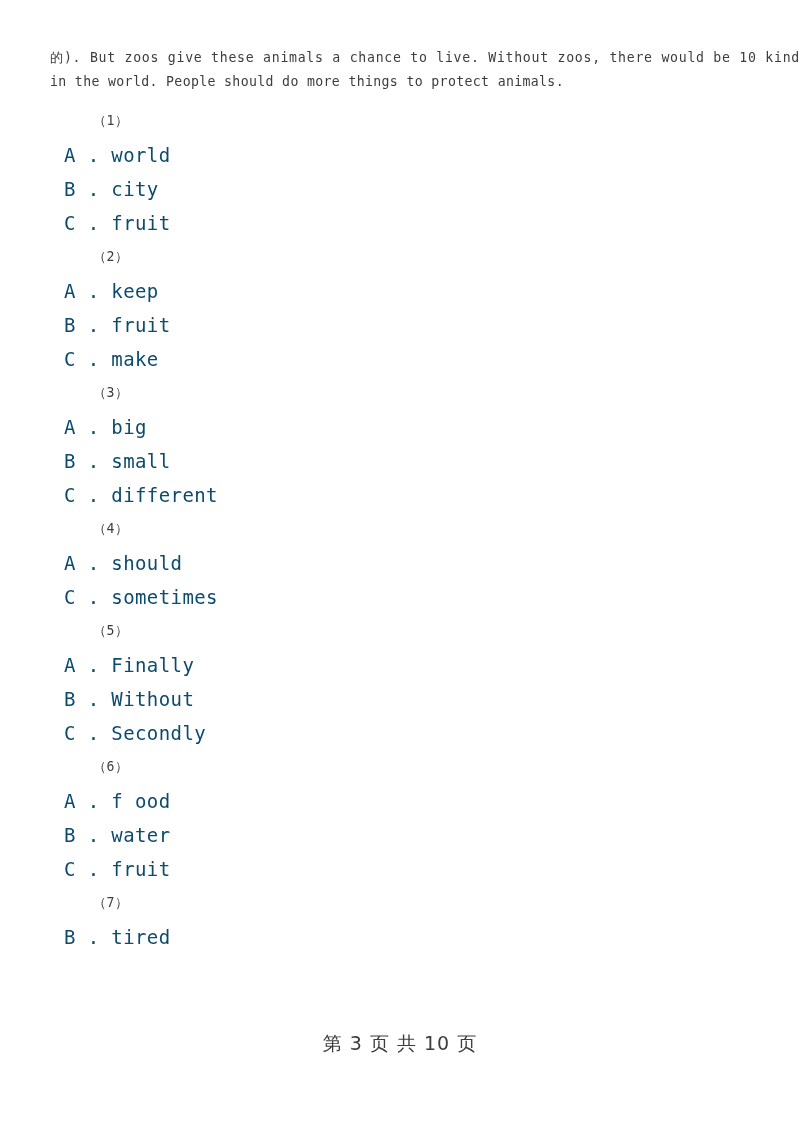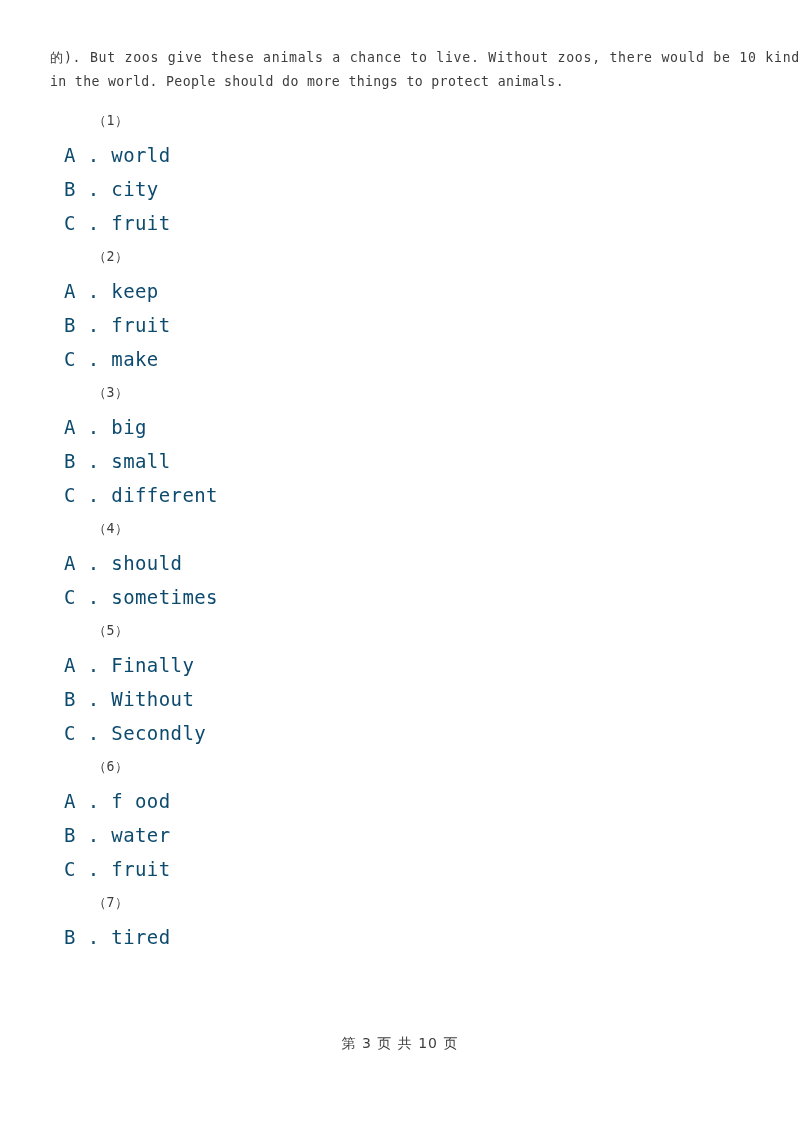--- a/index.html
+++ b/index.html
@@ -76,21 +76,21 @@
     color: #0c4a6e;
   }
 
   
   .footer {
     position: absolute;
     left: 0;
     top: 1032px;
     width: 800px;
     text-align: center;
-    font-size: 14px;
+    font-size: 19px;
     line-height: 22px;
     letter-spacing: 1px;
     white-space: pre;
     color: #3d3d3d;
     font-family: "DejaVu Sans", "Liberation Sans", sans-serif;
   }
 </style>
 </head>
 <body>
 

